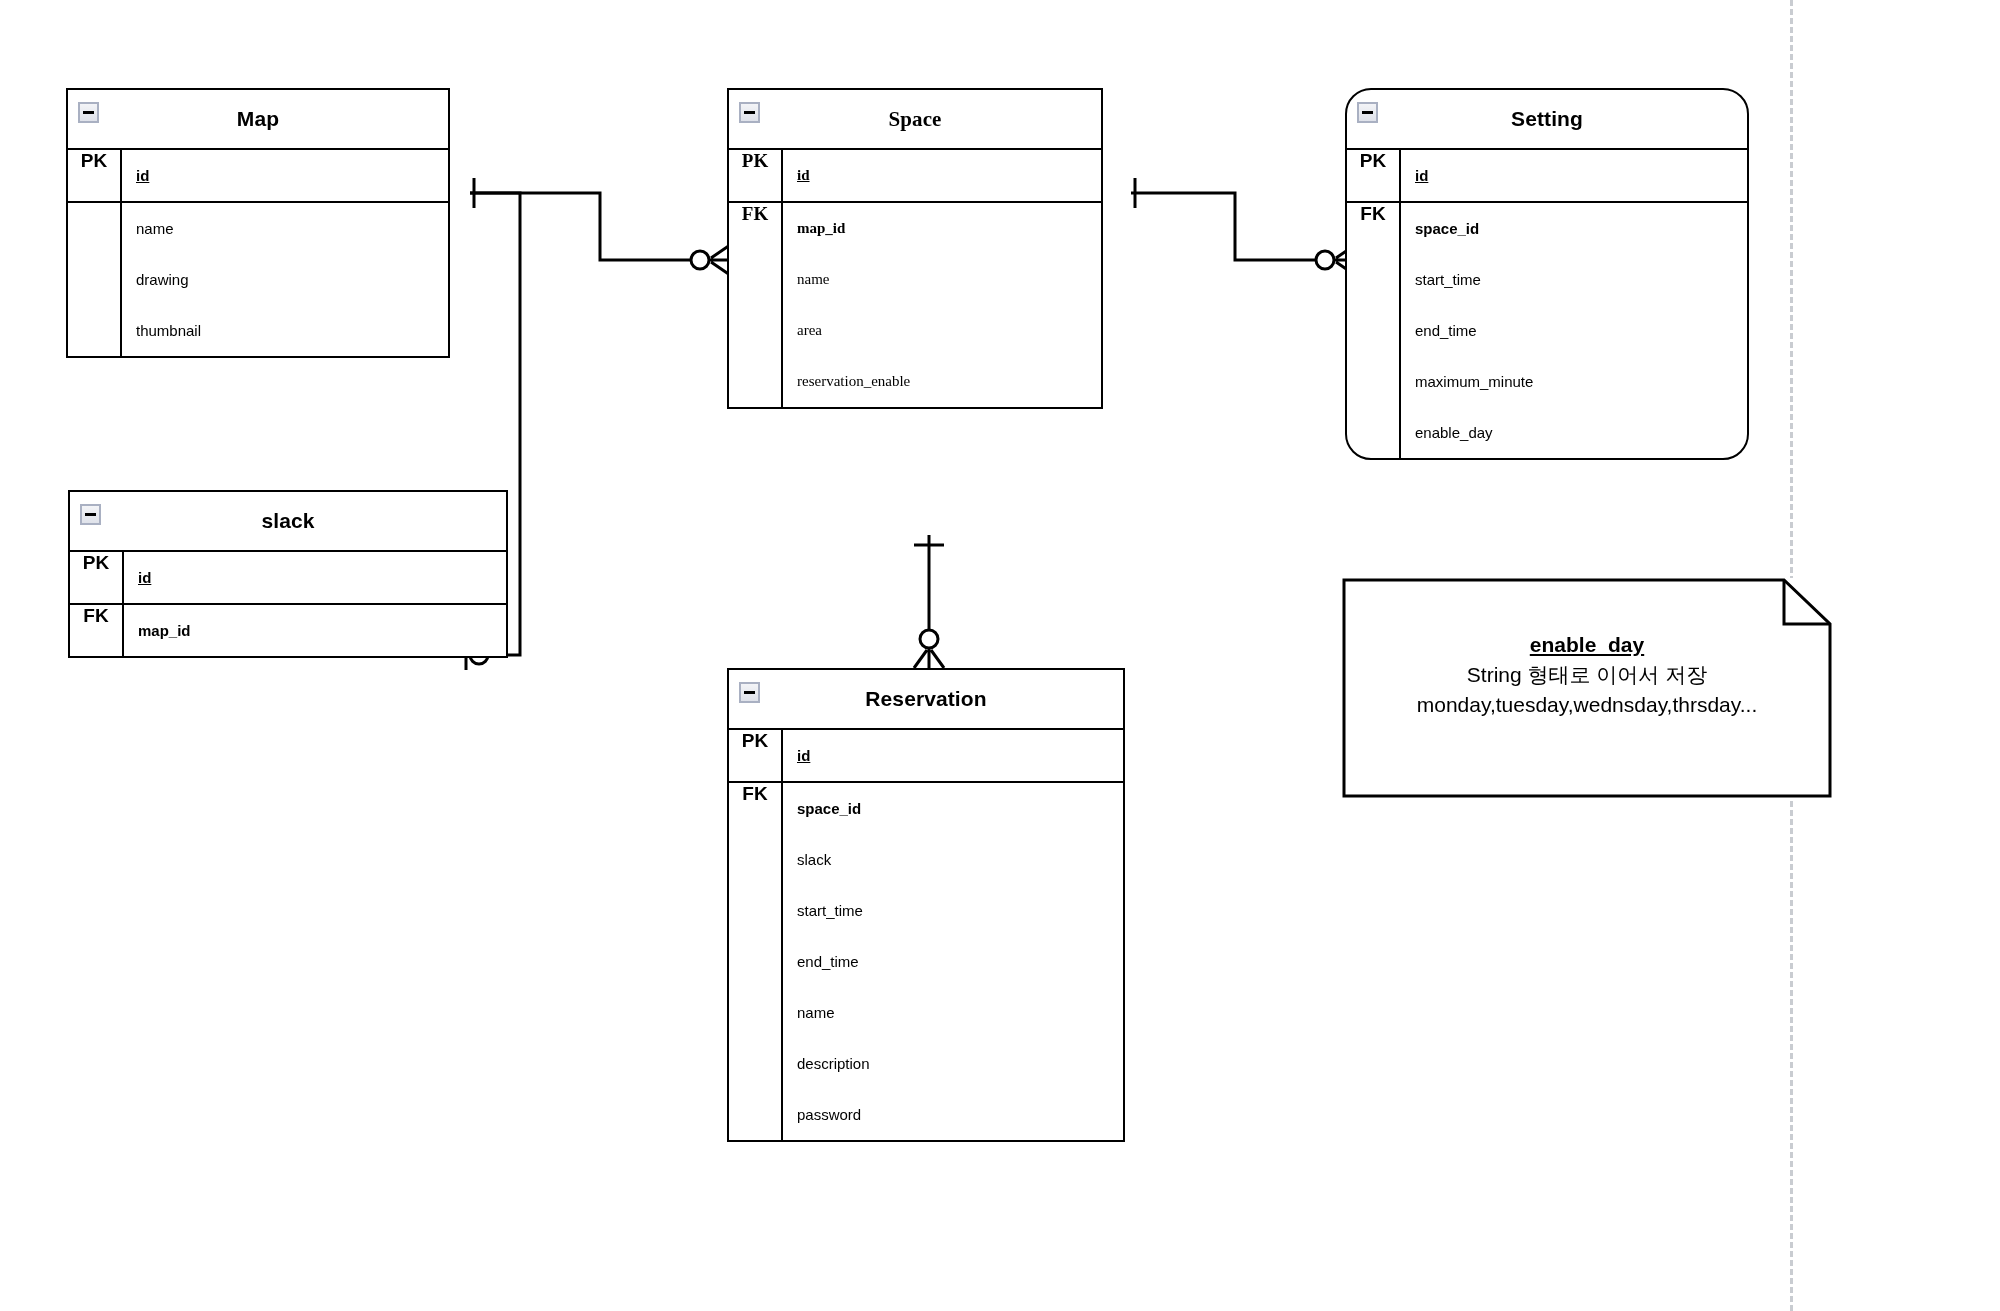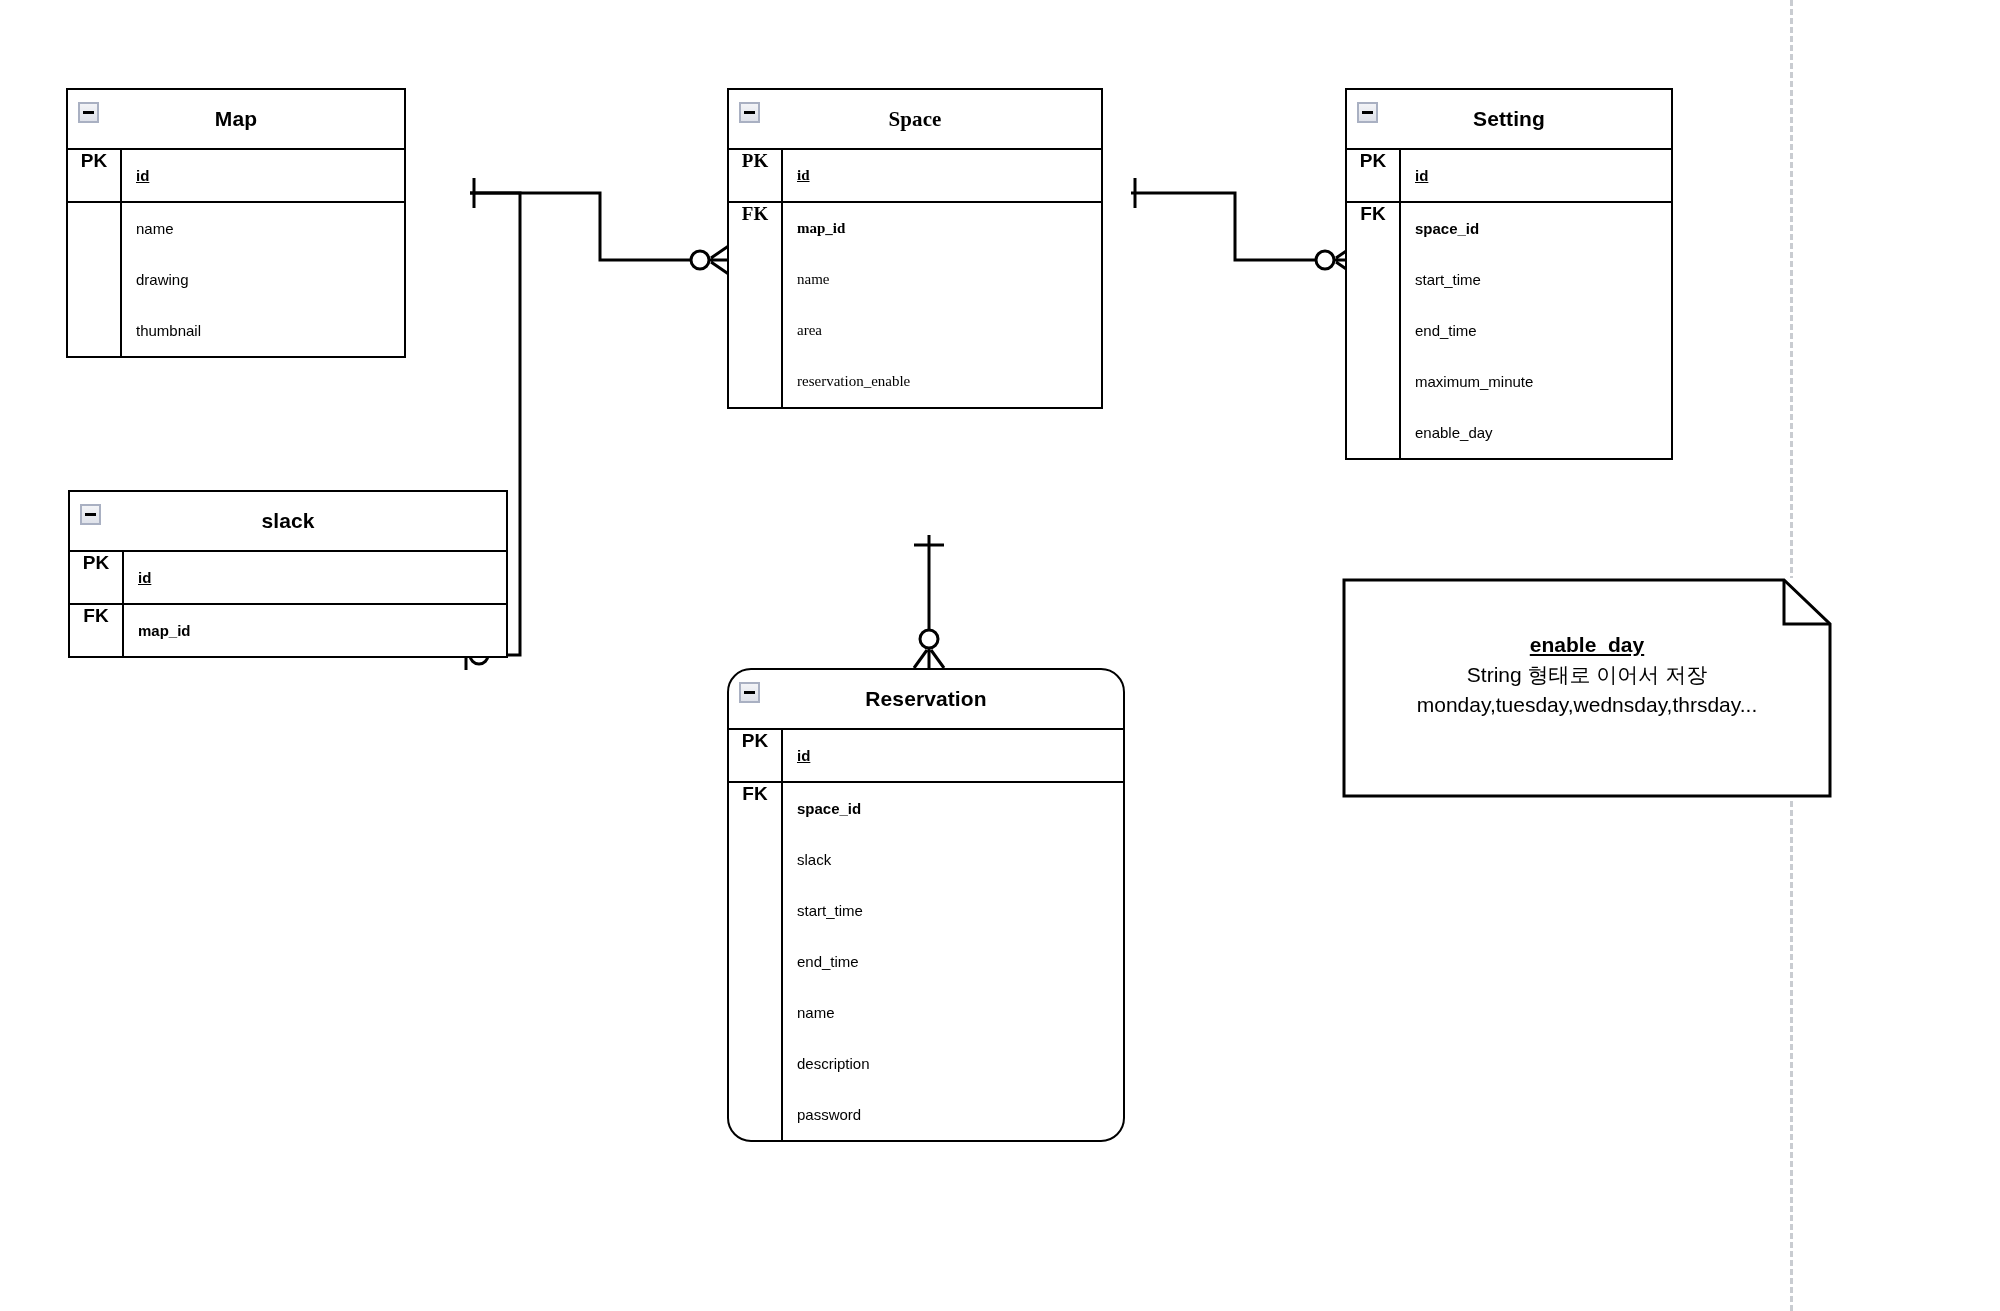--- a/index.html
+++ b/index.html
@@ -169,21 +169,21 @@
       <path d="M 1355 260 L 1334 260 M 1355 245 L 1336 258 M 1355 275 L 1336 262"></path>
 
        Reservation.space_id : one to zero-or-many (vertical) --&gt;
       <path d="M 929 535 L 929 645"></path>
       <line x1="914" y1="545" x2="944" y2="545"></line>
       <circle cx="929" cy="639" r="9" fill="#ffffff"></circle>
       <path d="M 929 648 L 929 668 M 914 668 L 927 650 M 944 668 L 931 650"></path>
     </g>
   </svg>
 
-  <div class="entity" style="left:66px; top:88px; width:340px;">
+  <div class="entity" style="left:66px; top:88px; width:384px;">
     <div class="entity-header">
       <span class="collapse-icon">
           <i></i>
         </span>
       <span class="entity-title">Map</span>
     </div>
     <div class="section">
       <div class="key-col">PK</div>
       <div class="attr-col">
         <div class="attr pk">id</div>
@@ -237,21 +237,21 @@
       <div class="key-col">FK</div>
       <div class="attr-col">
         <div class="attr fk">map_id</div>
         <div class="attr">name</div>
         <div class="attr">area</div>
         <div class="attr">reservation_enable</div>
       </div>
     </div>
   </div>
 
-  <div class="entity" style="left:1345px; top:88px; width:328px;">
+  <div class="entity" style="left:1345px; top:88px; width:404px;border-radius:26px;">
     <div class="entity-header">
       <span class="collapse-icon">
           <i></i>
         </span>
       <span class="entity-title">Setting</span>
     </div>
     <div class="section">
       <div class="key-col">PK</div>
       <div class="attr-col">
         <div class="attr pk">id</div>
@@ -262,21 +262,21 @@
       <div class="attr-col">
         <div class="attr fk">space_id</div>
         <div class="attr">start_time</div>
         <div class="attr">end_time</div>
         <div class="attr">maximum_minute</div>
         <div class="attr">enable_day</div>
       </div>
     </div>
   </div>
 
-  <div class="entity" style="left:727px; top:668px; width:398px;border-radius:24px;">
+  <div class="entity" style="left:727px; top:668px; width:398px;">
     <div class="entity-header">
       <span class="collapse-icon">
           <i></i>
         </span>
       <span class="entity-title">Reservation</span>
     </div>
     <div class="section">
       <div class="key-col">PK</div>
       <div class="attr-col">
         <div class="attr pk">id</div>

